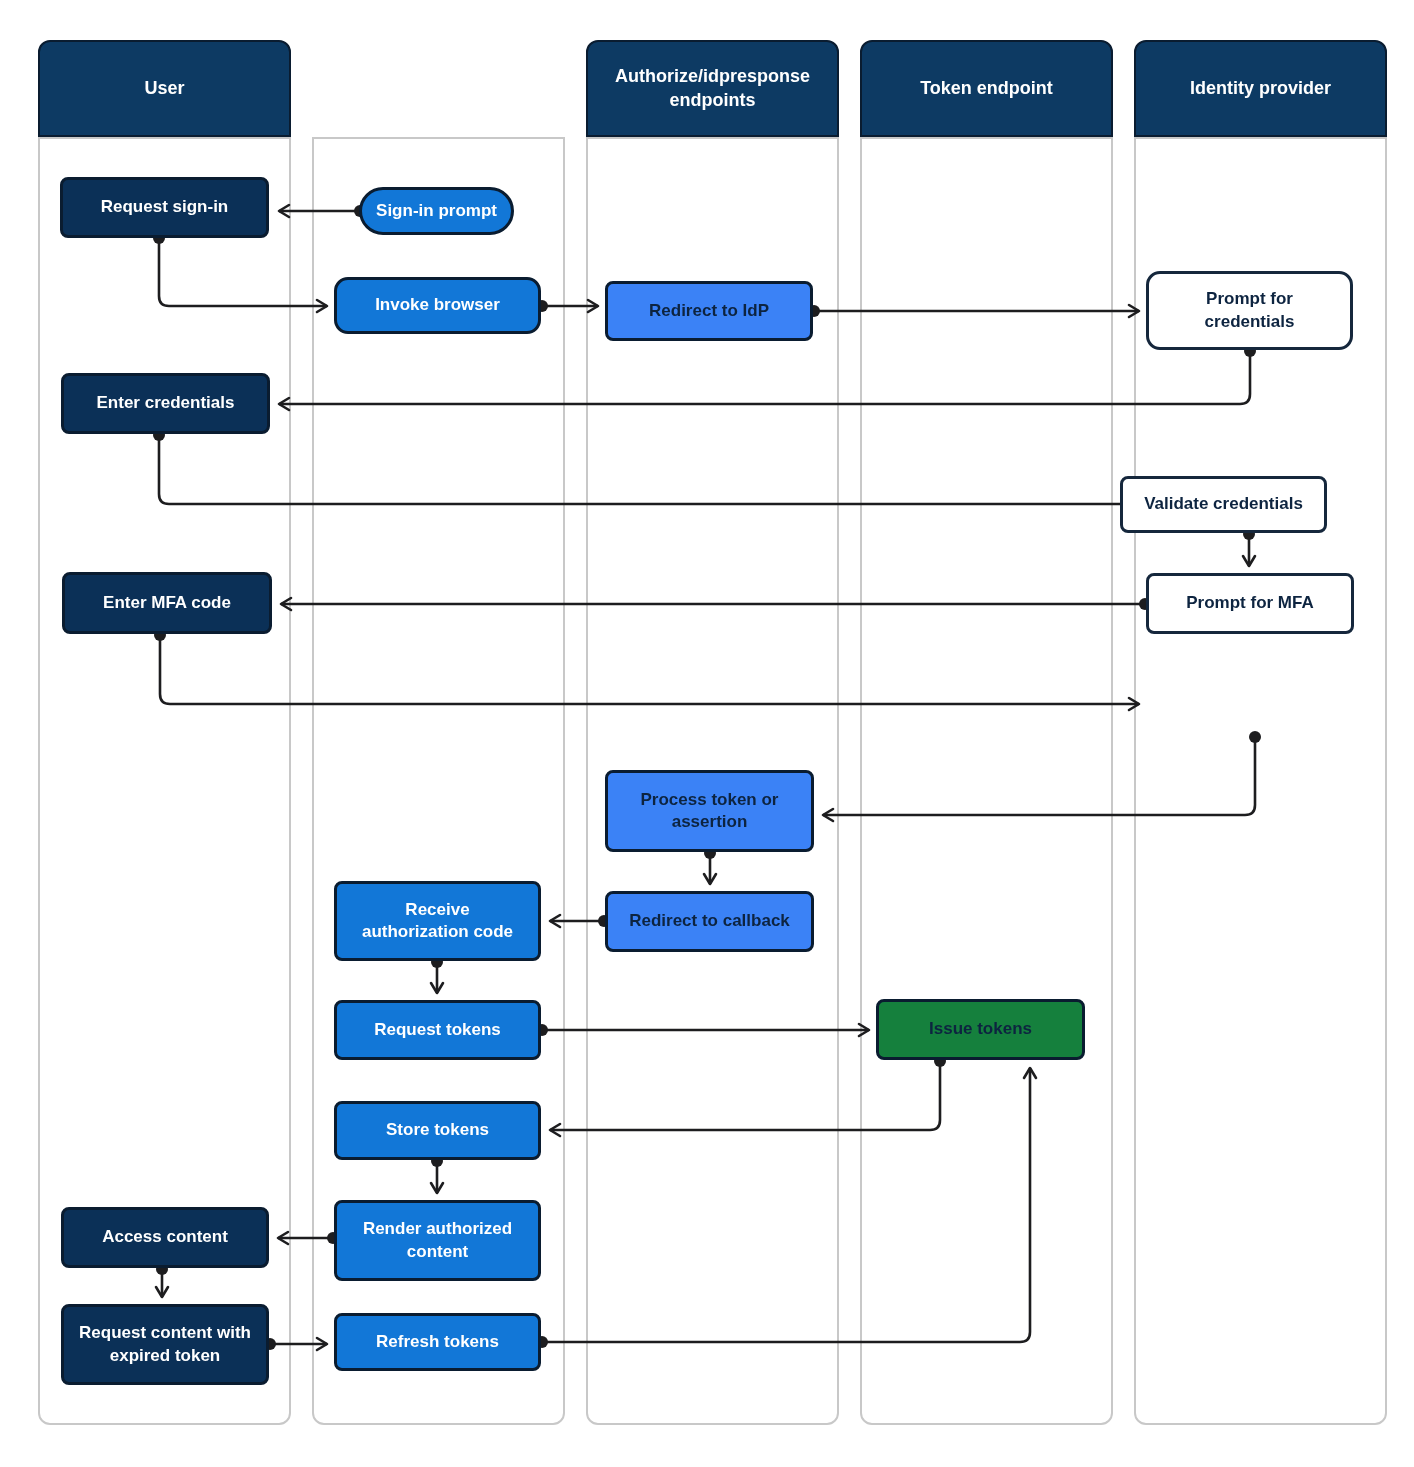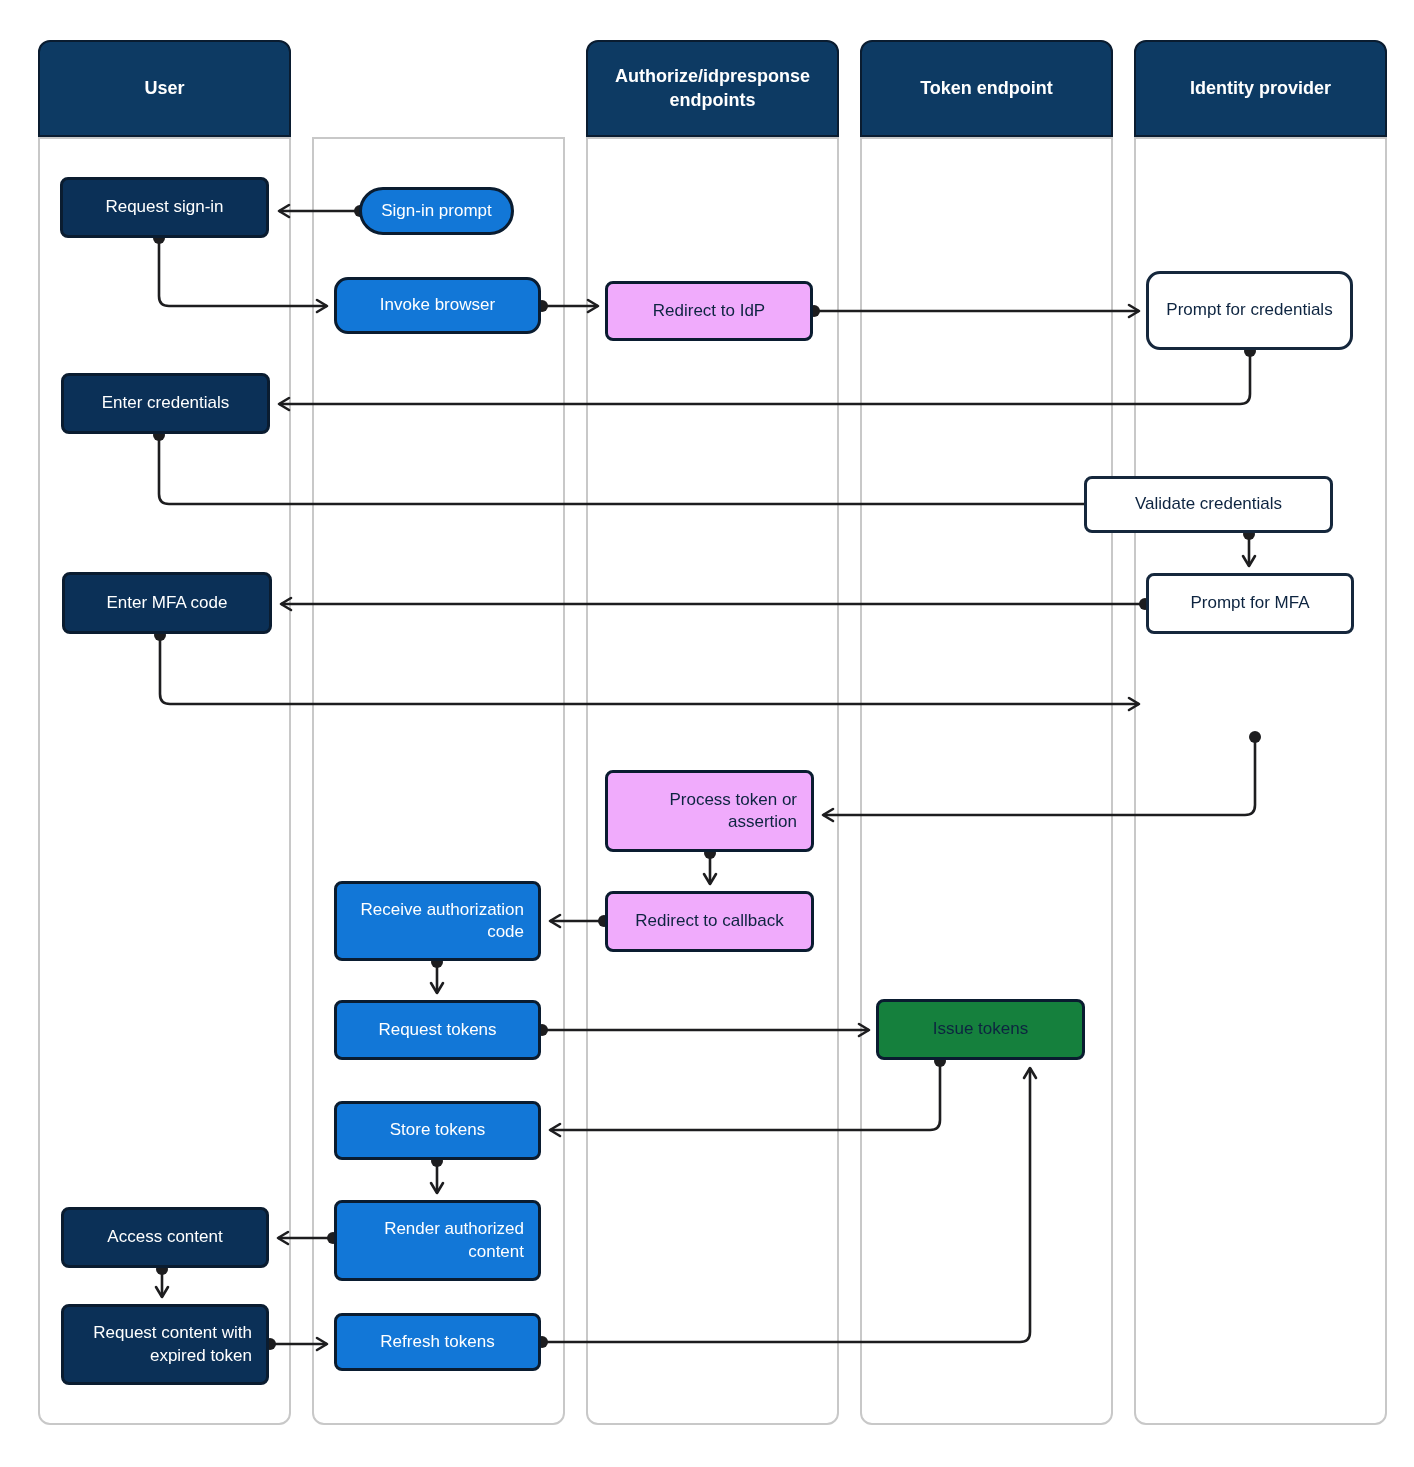--- a/index.html
+++ b/index.html
@@ -17,37 +17,37 @@
   .lane-body{
     position:absolute;top:137px;height:1288px;width:253px;box-sizing:border-box;
     background:#ffffff;border:2px solid #c8c8c8;border-radius:0 0 12px 12px;z-index:0;
   }
   .lx0{left:38px}.lx1{left:312px}.lx2{left:586px}.lx3{left:860px}.lx4{left:1134px}
   
   svg.edges{position:absolute;left:0;top:0;z-index:3;pointer-events:none;}
   
   .node{
     position:absolute;z-index:4;box-sizing:border-box;border-radius:8px;
-    display:flex;align-items:center;justify-content:center;text-align:right;
-    font-weight:normal;font-size:17px;line-height:1.3;padding:4px 14px;
+    display:flex;align-items:center;justify-content:center;text-align:center;
+    font-weight:bold;font-size:17px;line-height:1.3;padding:4px 14px;
   }
   .n-user {background:#0b3057;border:3px solid #0a1c30;color:#ffffff;}
   .n-app  {background:#1277d7;border:3px solid #0a1c30;color:#ffffff;}
-  .n-end  {background:#f0abfc;border:3px solid #0a1c30;color:#0d2440;}
+  .n-end  {background:#3b82f6;border:3px solid #0a1c30;color:#0d2440;}
   .n-tok  {background:#15803d;border:3px solid #0a1c30;color:#0d2440;}
   .n-idp  {background:#ffffff;border:3px solid #15273c;color:#0d2440;}
   .pill{border-radius:26px !important;}
   
   #n-request-sign-in{left:60px;top:177px;width:209px;height:61px;}
   #n-sign-in-prompt{left:359px;top:187px;width:155px;height:48px;}
   #n-invoke-browser{left:334px;top:277px;width:207px;height:57px;border-radius:14px;}
   #n-redirect-to-idp{left:605px;top:281px;width:208px;height:60px;}
   #n-prompt-for-credentials{left:1146px;top:271px;width:207px;height:79px;border-radius:14px;}
   #n-enter-credentials{left:61px;top:373px;width:209px;height:61px;}
-  #n-validate-credentials{left:1084px;top:476px;width:249px;height:57px;}
+  #n-validate-credentials{left:1120px;top:476px;width:207px;height:57px;}
   #n-enter-mfa-code{left:62px;top:572px;width:210px;height:62px;}
   #n-prompt-for-mfa{left:1146px;top:573px;width:208px;height:61px;}
   #n-redirect-to-user-pool{left:1146px;top:673px;width:208px;height:63px;}
   #n-process-token-or-assertion{left:605px;top:770px;width:209px;height:82px;}
   #n-receive-authorization-code{left:334px;top:881px;width:207px;height:80px;}
   #n-redirect-to-callback{left:605px;top:891px;width:209px;height:61px;}
   #n-request-tokens{left:334px;top:1000px;width:207px;height:60px;}
   #n-issue-tokens{left:876px;top:999px;width:209px;height:61px;}
   #n-store-tokens{left:334px;top:1101px;width:207px;height:59px;}
   #n-render-authorized-content{left:334px;top:1200px;width:207px;height:81px;}

